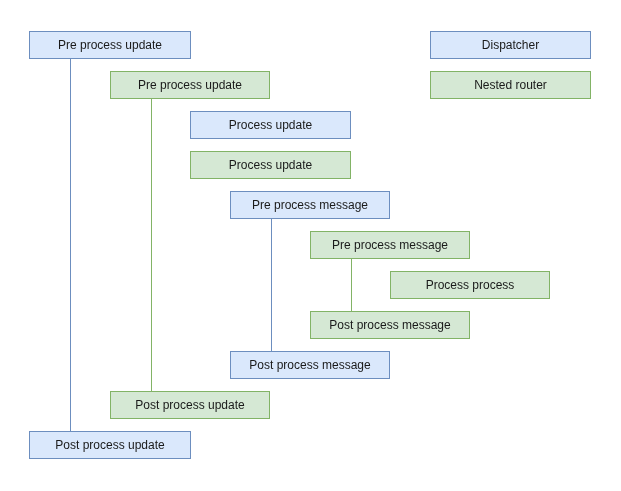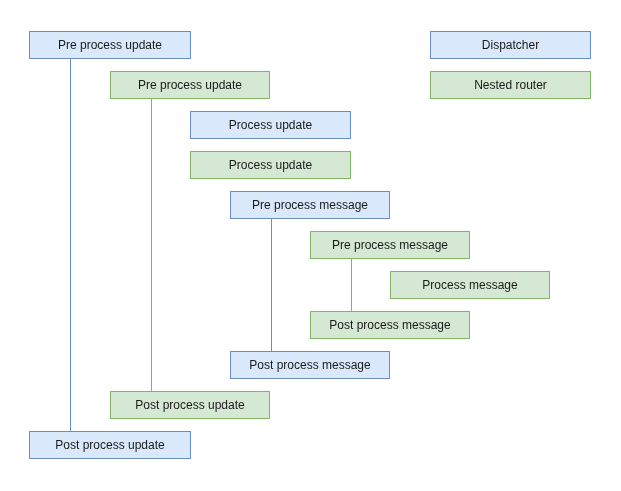--- a/index.html
+++ b/index.html
@@ -75,21 +75,21 @@
     <div class="node router" style="left: 190px; top: 151px; width: 161px; height: 28px;">
       <span>Process update</span>
     </div>
     <div class="node dispatcher" style="left: 230px; top: 191px; width: 160px; height: 28px;">
       <span>Pre process message</span>
     </div>
     <div class="node router" style="left: 310px; top: 231px; width: 160px; height: 28px;">
       <span>Pre process message</span>
     </div>
     <div class="node router" style="left: 390px; top: 271px; width: 160px; height: 28px;">
-      <span>Process message</span>
+      <span>Process process</span>
     </div>
     <div class="node router" style="left: 310px; top: 311px; width: 160px; height: 28px;">
       <span>Post process message</span>
     </div>
     <div class="node dispatcher" style="left: 230px; top: 351px; width: 160px; height: 28px;">
       <span>Post process message</span>
     </div>
     <div class="node router" style="left: 110px; top: 391px; width: 160px; height: 28px;">
       <span>Post process update</span>
     </div>

